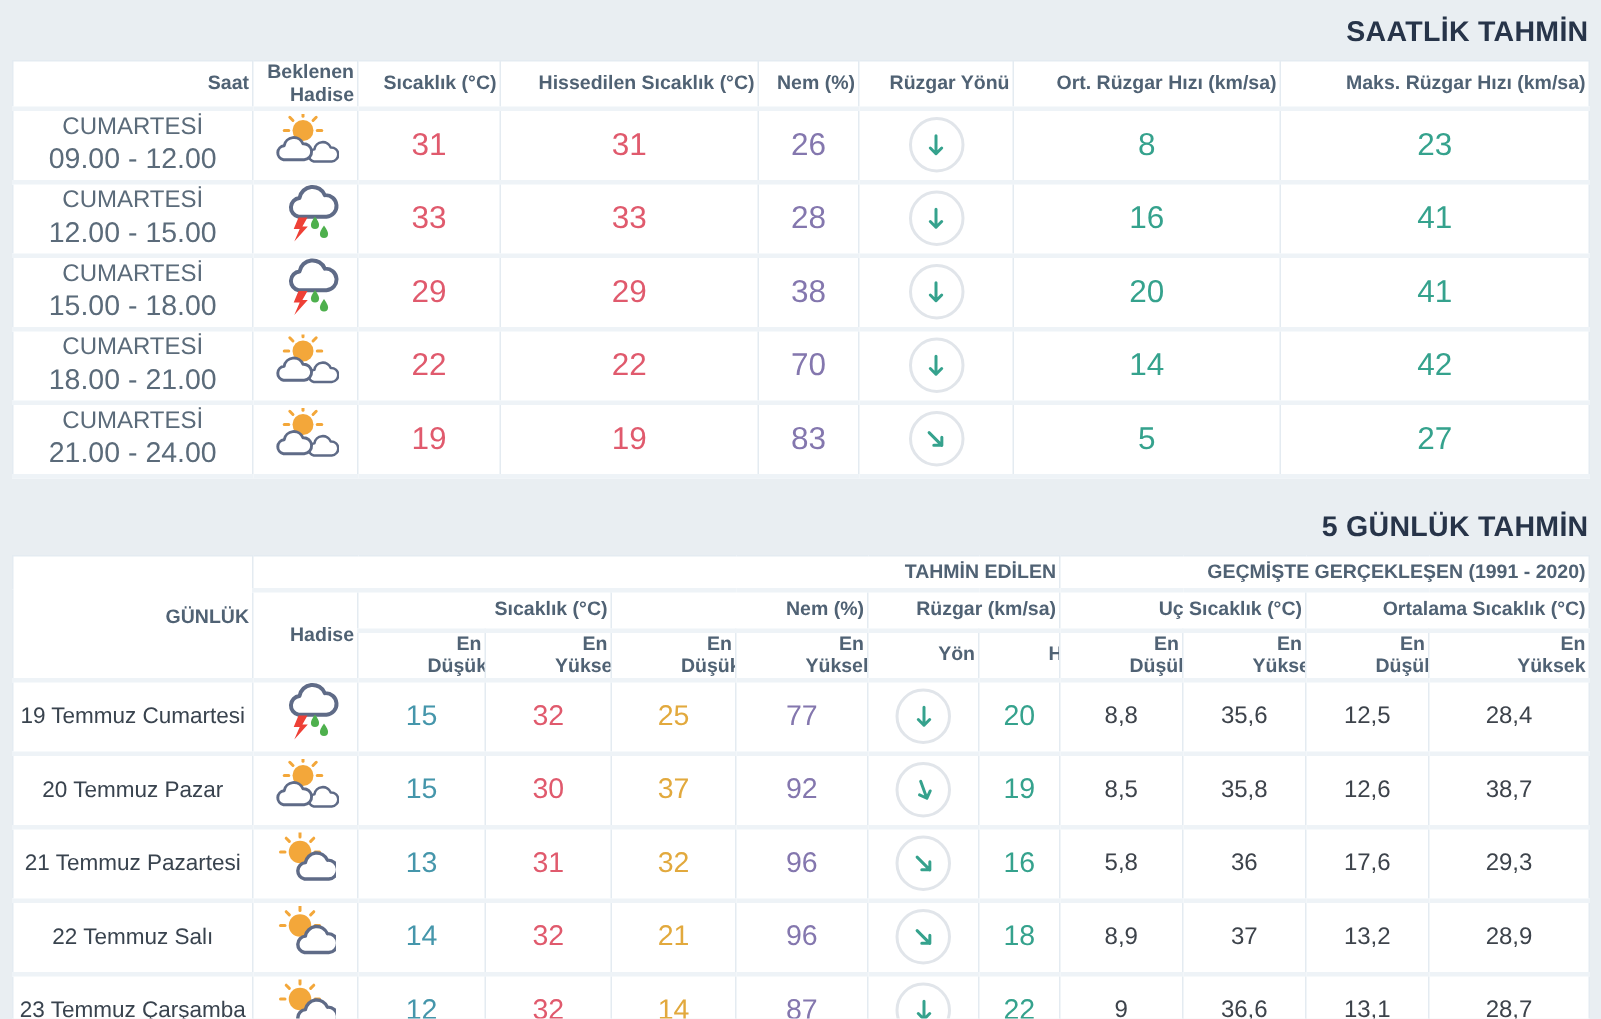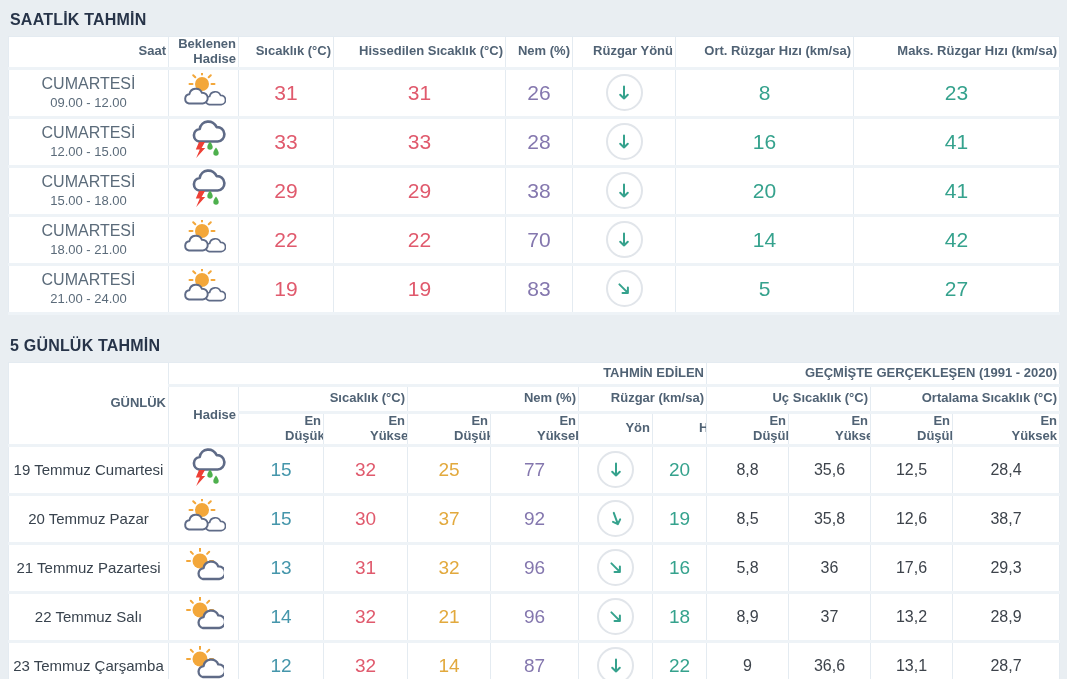--- a/index.html
+++ b/index.html
@@ -3,22 +3,22 @@
 <meta charset="utf-8">
 <style>
   html,body{margin:0;padding:0;}
   body{
     width:1067px;height:679px;box-sizing:border-box;overflow:hidden;
     background:var(--page-background,#e9eef2);
     font-family:"Liberation Sans","DejaVu Sans",sans-serif;
     padding:2px 8px 0 8px;
   }
   .section-title{
-    font-size:16px;font-weight:bold;color:var(--section-title,#273449);
-    margin:9px 0 7px 2px;letter-spacing:.2px;
+    font-size:19px;font-weight:bold;color:var(--section-title,#273449);
+    margin:9px 0 7px 2px;letter-spacing:.2px;text-align:right;
   }
   table.tbl{
     border-collapse:collapse;table-layout:fixed;width:1051px;background:#fff;
     border:1px solid var(--table-border,#e4ebf1);
   }
   .tbl th,.tbl td{
     border:1px solid var(--table-border,#e4ebf1);
     border-bottom:3px solid var(--row-gap,#eef3f7);
     text-align:center;vertical-align:middle;background:#fff;
     padding:0 2px;overflow:hidden;
@@ -26,21 +26,21 @@
   .tbl th{
     font-weight:700;font-size:13px;color:var(--header-text,#506274);
     height:27px;line-height:1.15;text-align:right;
   }
   #hourly-table tbody td{height:46px;}
   #daily-table tbody td{height:46px;}
   #daily-table thead tr.gr1 th{height:21px;}
   #daily-table thead tr.gr2 th{height:24px;}
   #daily-table thead tr.gr3 th{height:21px;padding-left:46px;}
   .day{font-size:16px;color:var(--day-text,#5b6b7a);}
-  .time{font-size:13px;color:var(--day-text,#5b6b7a);margin-top:2px;}
+  .time{font-size:19px;color:var(--day-text,#5b6b7a);margin-top:2px;}
   .date{font-size:15px;color:var(--date-text,#39434e);}
   .big{font-size:21px;}
   .mid{font-size:19px;}
   .hist{font-size:16px;color:var(--historic-text,#3d434b);}
   .red{color:var(--temp-max-red,#e05a6d);}
   .blue{color:var(--temp-min-blue,#4596ab);}
   .purple{color:var(--humidity-purple,#8477ae);}
   .orange{color:var(--humidity-min-orange,#e2a93d);}
   .teal{color:var(--wind-teal,#35a28d);}
   .h-min{color:var(--temp-min-blue,#4596ab);}

